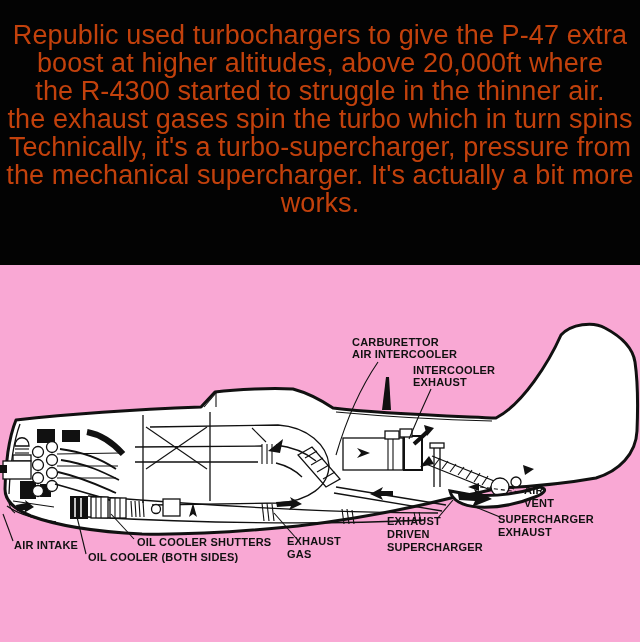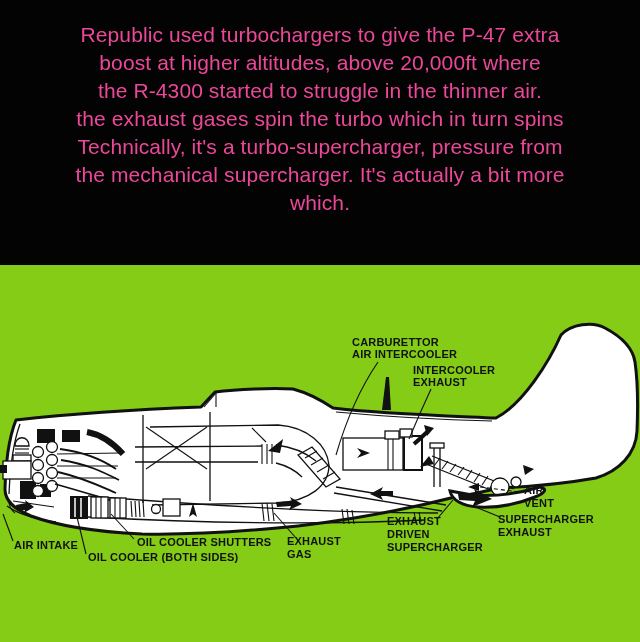--- a/index.html
+++ b/index.html
@@ -1,23 +1,23 @@
 <!DOCTYPE html>
 <html><head>
 <meta charset="utf-8">
 <style>
   html,body{margin:0;padding:0;background:#ffffff;}
   .frame{position:relative;width:640px;height:642px;overflow:hidden;background:#ffffff;
          font-family:"Liberation Sans",sans-serif;}
   .banner{position:absolute;left:0;top:0;width:640px;height:265px;background:#030303;
           display:flex;flex-direction:column;align-items:center;justify-content:flex-start;
           padding-top:21px;box-sizing:border-box;}
-  .cap-line{color:#ec4899;font-size:21px;line-height:28px;white-space:nowrap;
+  .cap-line{color:#c2410c;font-size:27px;line-height:28px;white-space:nowrap;
             text-align:center;font-weight:400;letter-spacing:0.1px;}
-  .diagram-panel{position:absolute;left:0;top:265px;width:640px;height:377px;background:#84cc16;}
+  .diagram-panel{position:absolute;left:0;top:265px;width:640px;height:377px;background:#f9a8d4;}
   svg{display:block;}
   .lbl{font-family:"Liberation Sans",sans-serif;font-weight:700;font-size:11px;
        fill:#111111;letter-spacing:0.2px;}
   .outline{fill:#ffffff;stroke:#111111;stroke-width:3;stroke-linejoin:round;}
   .thin{fill:none;stroke:#111111;stroke-width:1.3;}
   .thin2{fill:none;stroke:#111111;stroke-width:1.1;}
   .pipe{fill:none;stroke:#111111;stroke-width:1.8;}
   .blk{fill:#111111;stroke:none;}
   .whitebox{fill:#ffffff;stroke:#111111;stroke-width:1.3;}
   .leader{fill:none;stroke:#111111;stroke-width:1.1;}
@@ -27,21 +27,21 @@
 
 <div class="frame">
 
   <div class="banner">
     <div class="cap-line">Republic used turbochargers to give the P-47 extra</div>
     <div class="cap-line">boost at higher altitudes, above 20,000ft where</div>
     <div class="cap-line">the R-4300 started to struggle in the thinner air.</div>
     <div class="cap-line">the exhaust gases spin the turbo which in turn spins</div>
     <div class="cap-line">Technically, it's a turbo-supercharger, pressure from</div>
     <div class="cap-line">the mechanical supercharger. It's actually a bit more</div>
-    <div class="cap-line">which.</div>
+    <div class="cap-line">works.</div>
   </div>
 
   <div class="diagram-panel">
     <svg width="640" height="377" viewBox="0 0 640 377">
 
       <path class="outline" d="
         M 16,155
         C 70,149 150,144 201,142
         L 215,127
         C 238,124 272,123 293,124

